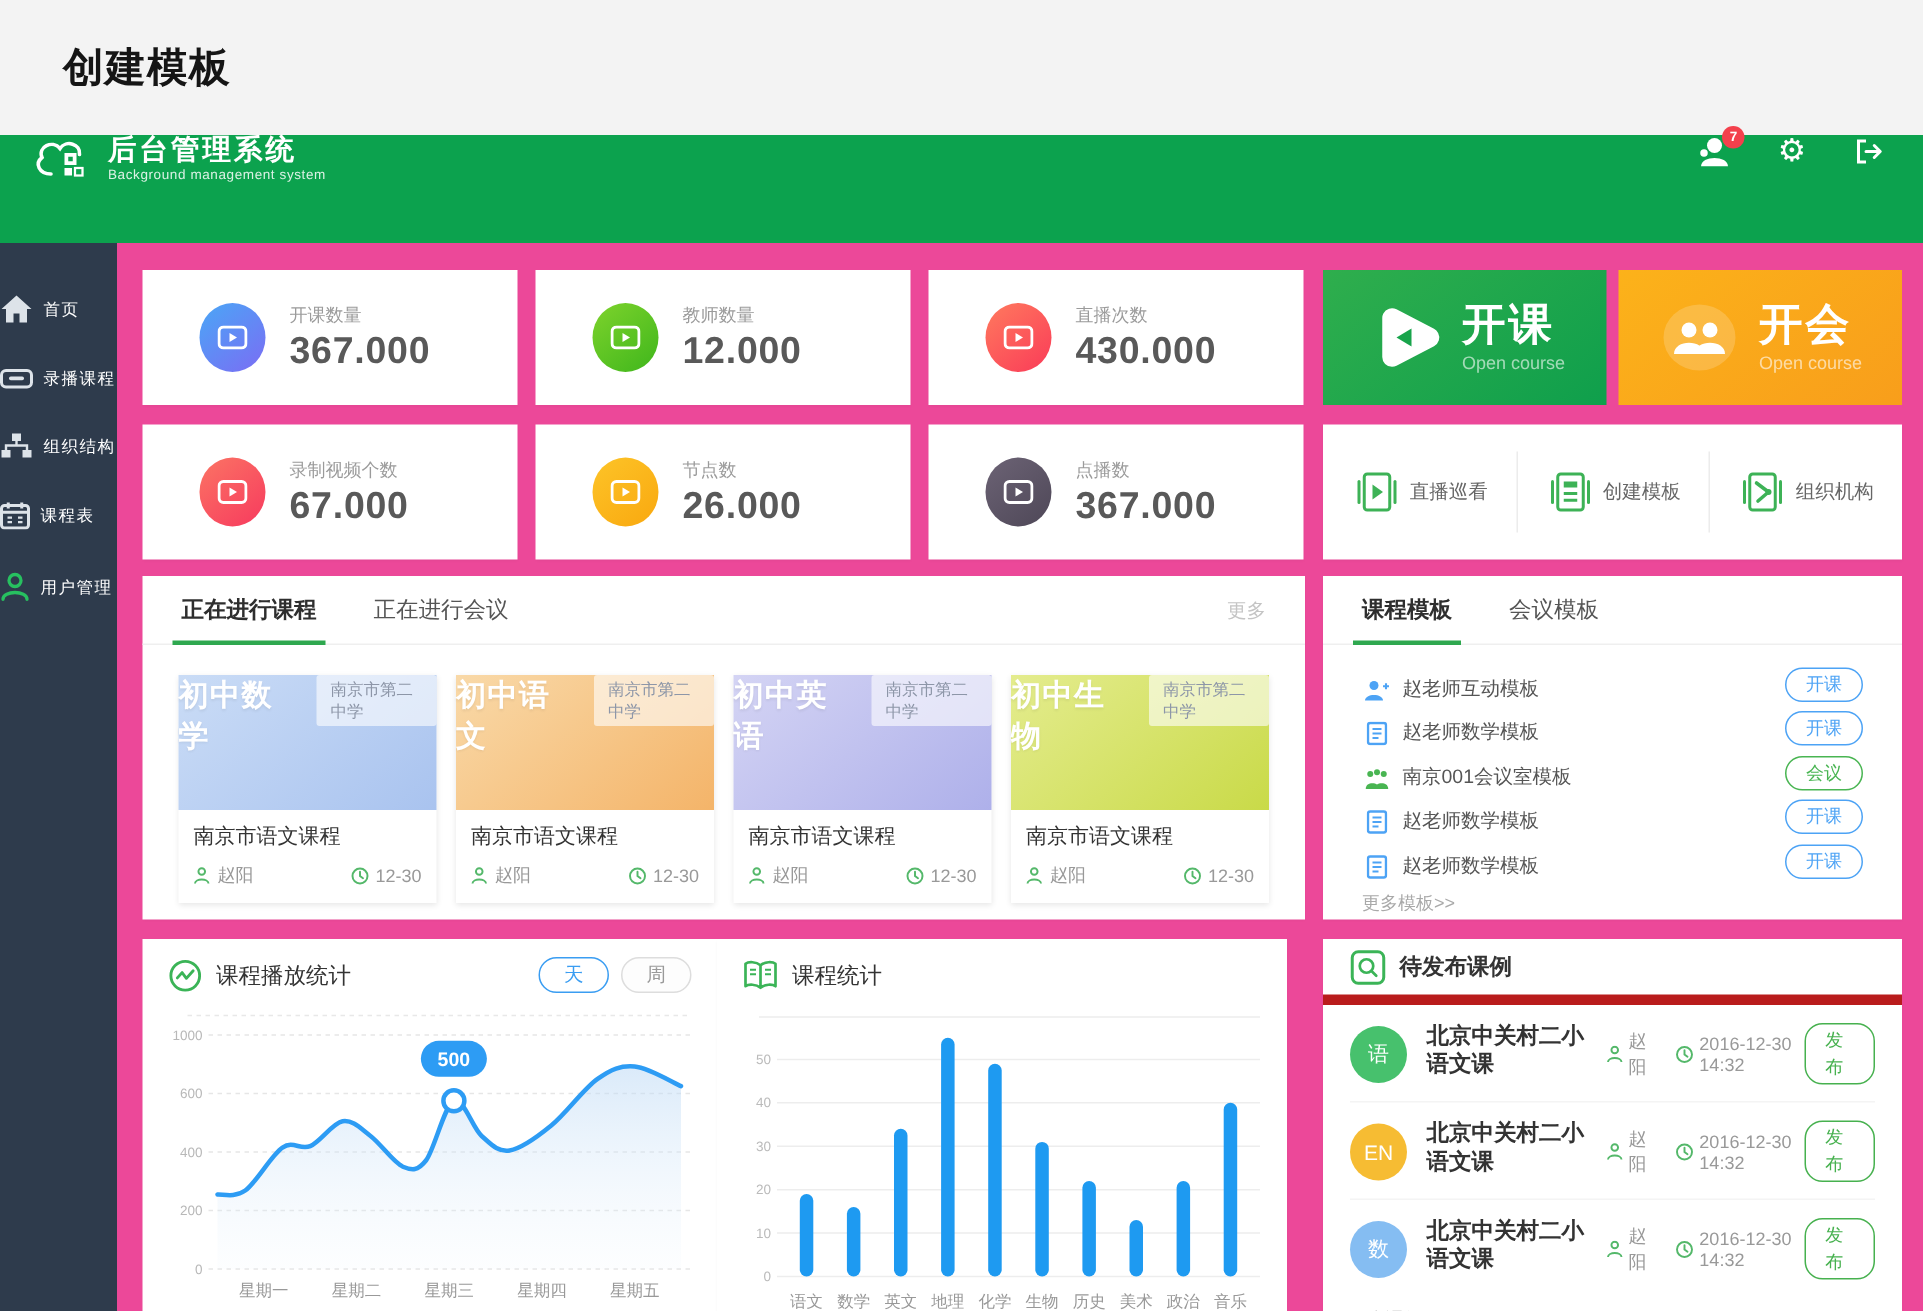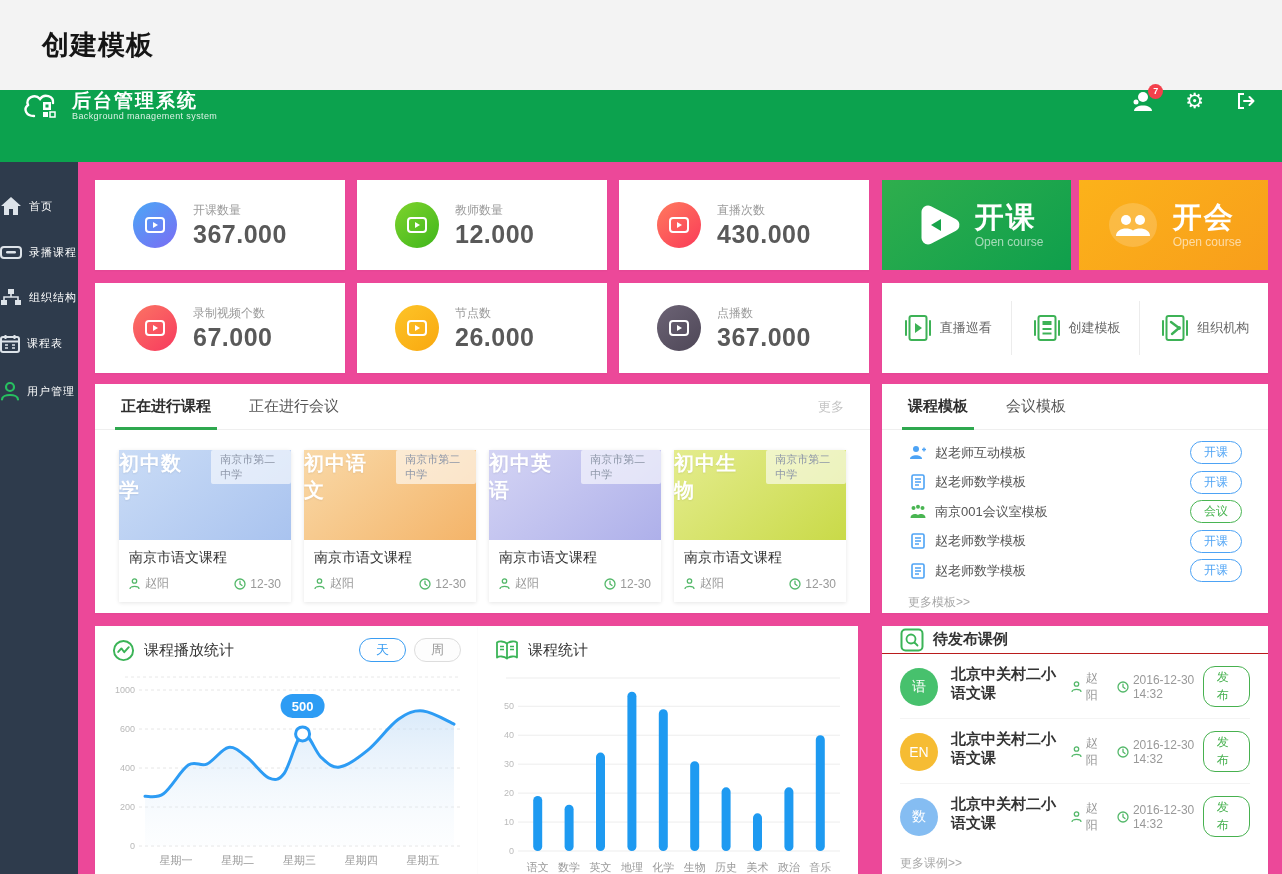--- a/index.html
+++ b/index.html
@@ -47,38 +47,38 @@
 .course-card{width:172px;box-shadow:0 1px 4px rgba(0,0,0,.1);background:#fff}
 .cc-img{height:90px;display:flex;flex-direction:row;align-items:flex-start;justify-content:center;gap:25px}
 .cc-title{font-size:20px;font-weight:bold;color:#fff;text-shadow:0 1px 2px rgba(0,0,0,.07);letter-spacing:1px}
 .cc-badge{font-size:11px;color:#8d96a8;background:rgba(255,255,255,.6);padding:2px 9px;border-radius:2px}
 .cc-info{padding:9px 10px 10px}
 .cc-course{font-size:14px;color:#333;margin-bottom:8px}
 .cc-meta{display:flex;align-items:center;font-size:12px;color:#999;gap:5px}
 .cc-meta .right{margin-left:auto;display:flex;align-items:center;gap:4px}
 .template-panel{height:229px;margin-bottom:13px}
 .tpl-list{padding:8px 26px 0}
-.tpl-row{display:flex;align-items:center;height:29.5px}
+.tpl-row{display:flex;align-items:flex-end;height:29.5px}
 .tpl-icon{width:20px;display:flex;justify-content:center}
 .tpl-name{font-size:13px;color:#555;margin-left:7px}
 .pill{margin-left:auto;font-size:12px;padding:1px 13px 2px;border-radius:12px;border:1px solid;background:#fff;cursor:pointer;line-height:1.5}
 .tpl-more{font-size:12px;color:#a9a9a9;padding:8px 26px 0;cursor:pointer}
 .chart-row{display:flex;}
 .chart-panel{height:257px}
 .cp-line{width:383px}
 .cp-bar{width:380px}
 .cp-head{height:48px;display:flex;align-items:center;padding:0 17px;gap:9px}
 .cp-title{font-size:15px;color:#333}
 .toggles{margin-left:auto;display:flex;gap:8px}
 .toggle{font-size:13px;padding:2px 16px;border-radius:13px;border:1px solid;cursor:pointer;background:#fff}
 .toggle.day{color:#3a9df2;border-color:#3a9df2}
 .toggle.week{color:#9a9a9a;border-color:#ddd;background:#fdfdfd}
 .chart-body{padding:0 16px}
 .pending-panel{height:257px}
-.pp-head{height:28px;display:flex;align-items:center;gap:9px;padding:0 18px;border-bottom:1px solid #b91c1c}
+.pp-head{height:44px;display:flex;align-items:center;gap:9px;padding:0 18px;border-bottom:7px solid #b91c1c}
 .pp-title{font-size:15px;color:#333;font-weight:bold}
 .pp-list{padding:0 18px}
 .pp-row{display:flex;align-items:center;padding:11px 0 10px;border-bottom:1px solid #f4f4f4}
 .pp-row.last{border-bottom:none}
 .pp-avatar{width:38px;height:38px;border-radius:50%;color:#fff;font-size:14px;display:flex;align-items:center;justify-content:center;margin-right:13px;flex:none}
 .pp-info{display:flex;}
 .pp-course{font-size:15px;color:#333;font-weight:bold;margin-bottom:5px}
 .pp-meta{display:flex;gap:16px;font-size:12px;color:#999;align-items:center}
 .pp-meta .m{display:flex;align-items:center;gap:4px}
 .pp-more{font-size:12px;color:#a9a9a9;padding:7px 18px 0;cursor:pointer}

